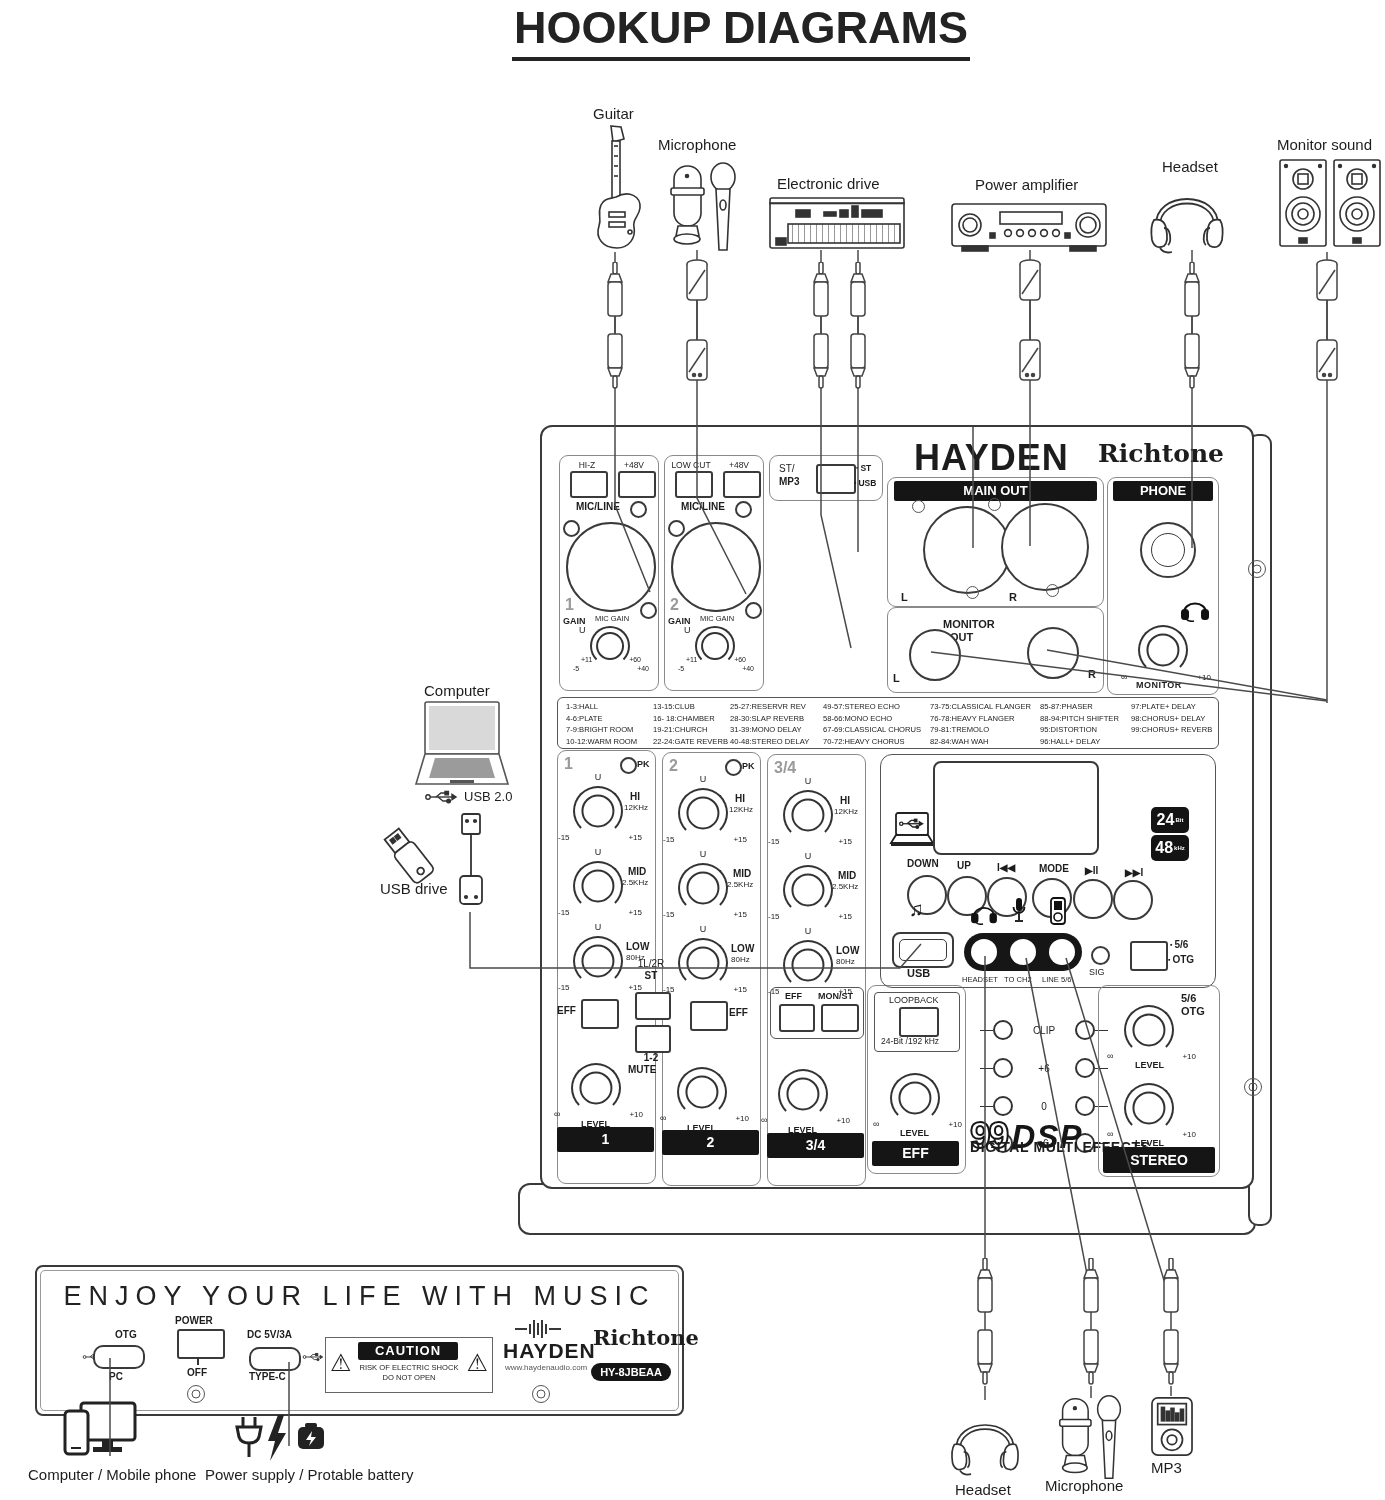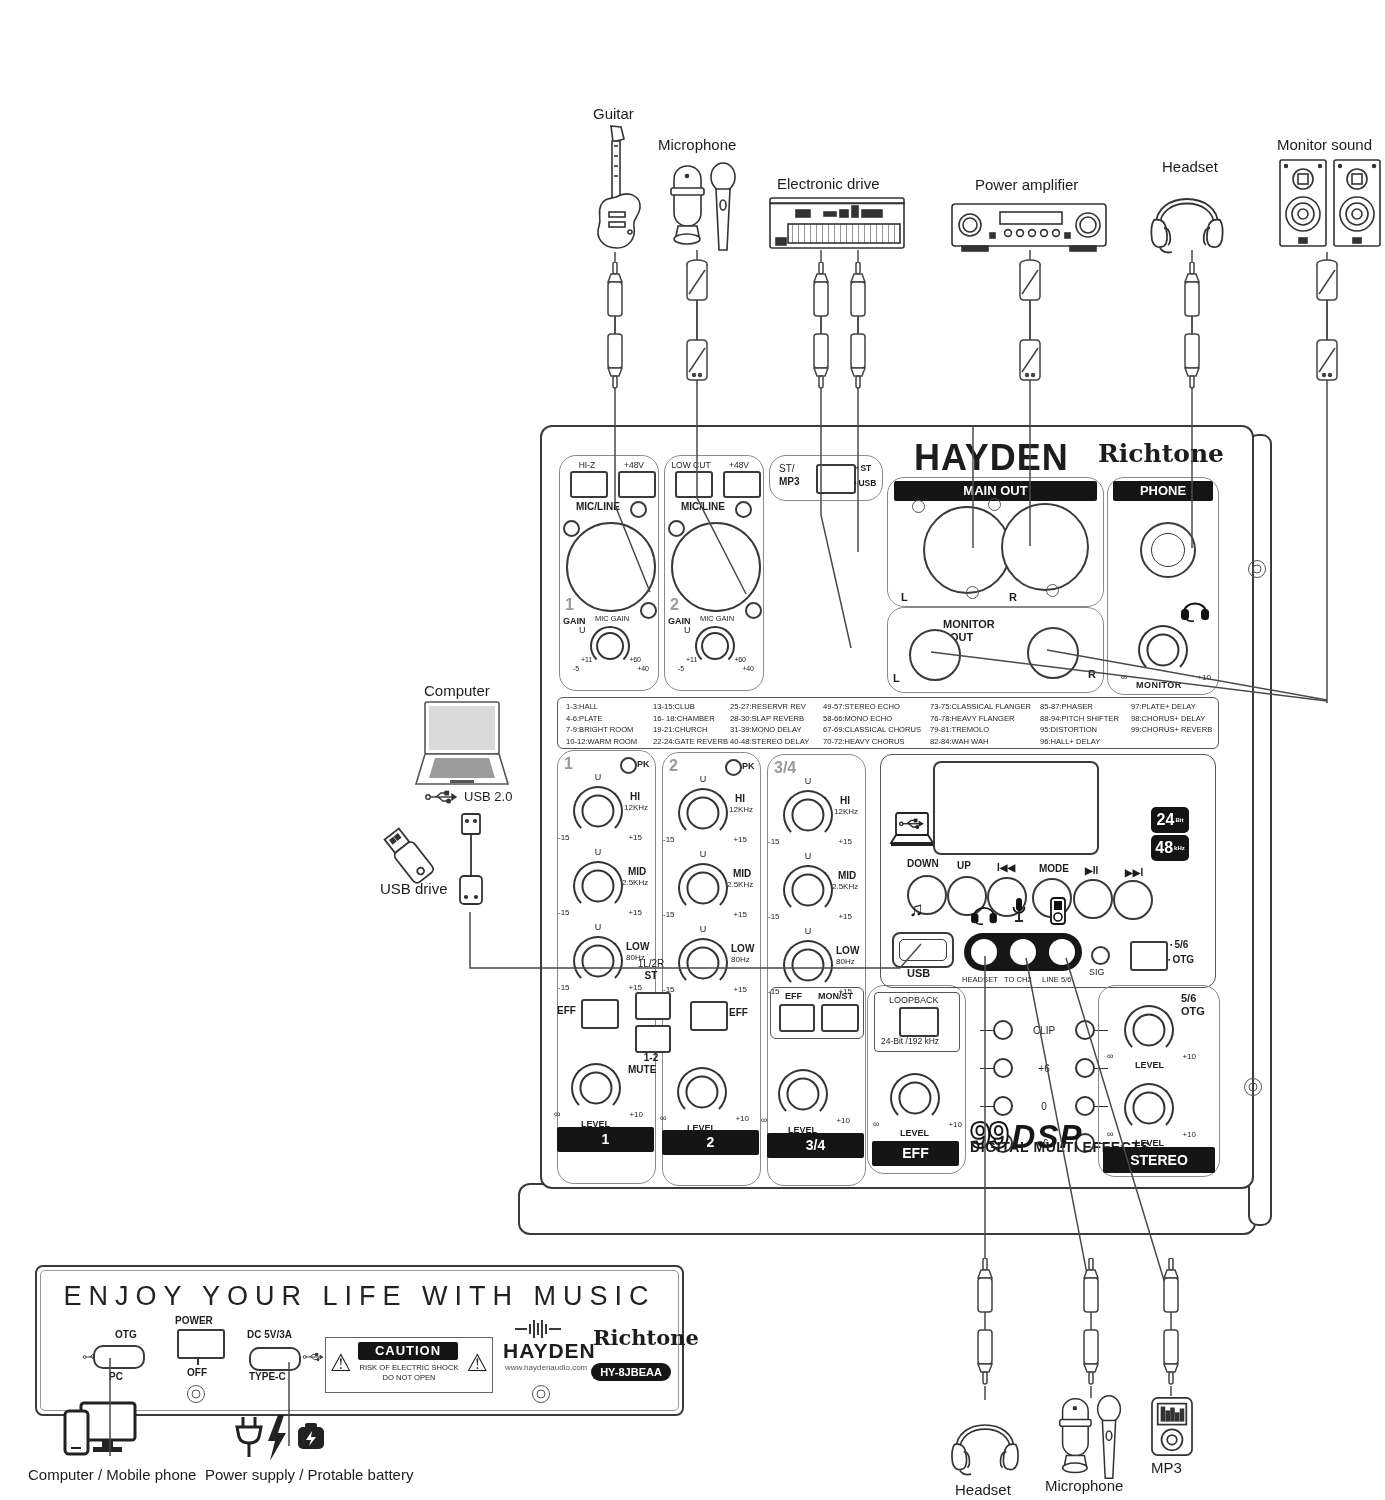--- a/index.html
+++ b/index.html
@@ -1,20 +1,20 @@
 <!DOCTYPE html>
 <html><head>
 <meta charset="utf-8">
 <style>
   html,body{margin:0;padding:0;background:#fff;}
   .canvas{position:relative;width:1385px;height:1500px;background:#fff;overflow:hidden;
           font-family:"Liberation Sans",sans-serif;color:#1d1d1d;}
   .abs{position:absolute;}
   .lbl{position:absolute;font-size:15px;color:#1d1d1d;white-space:nowrap;}
-  .box{position:absolute;border:1.5px solid #8a8a8a;border-radius:17px;background:transparent;}
+  .box{position:absolute;border:1.5px solid #8a8a8a;border-radius:9px;background:transparent;}
   .box2{position:absolute;border:2px solid #3a3a3a;border-radius:12px;background:#fff;}
   .band{position:absolute;background:#151515;color:#fff;font-weight:bold;text-align:center;
         border-radius:2px;font-size:13px;line-height:1.55;white-space:nowrap;}
   .sw{position:absolute;border:2px solid #3a3a3a;border-radius:3px;background:#fff;}
   .jk{position:absolute;border:2px solid #3a3a3a;border-radius:50%;background:#fff;}
   .jk.dbl::after{content:"";position:absolute;inset:17%;border:1.5px solid #3a3a3a;border-radius:50%;}
   .screw{position:absolute;border:1.5px solid #555;border-radius:50%;width:11px;height:11px;}
   .screw2{position:absolute;border:1.5px solid #555;border-radius:50%;width:16px;height:16px;}
   .screw2::after{content:"";position:absolute;left:50%;top:50%;width:7px;height:7px;border:1px solid #555;
         border-radius:50%;transform:translate(-50%,-50%);}
@@ -313,20 +313,21 @@
     <polyline points="1066,958 1170,1300"></polyline>
     <polyline points="985,1386 985,1400"></polyline>
     <polyline points="1091,1386 1091,1398"></polyline>
     <polyline points="1171,1386 1171,1396"></polyline>
     <polyline points="470,912 470,968 900,968 921,944"></polyline>
     <polyline points="110,1358 110,1456"></polyline>
     <polyline points="289,1362 289,1446"></polyline>
   </g>
 </svg>
 
+<div class="title">HOOKUP DIAGRAMS</div>
 
 <div class="lbl" style="left:593px;top:105px">Guitar</div>
 <span class="ic" style="left:585px;top:124px"><svg width="62" height="140">
         <use href="#sym-guitar"></use>
       </svg></span>
 
 <div class="lbl" style="left:658px;top:136px">Microphone</div>
 <span class="ic" style="left:666px;top:160px"><svg width="76" height="95">
         <use href="#sym-mics"></use>
       </svg></span>

